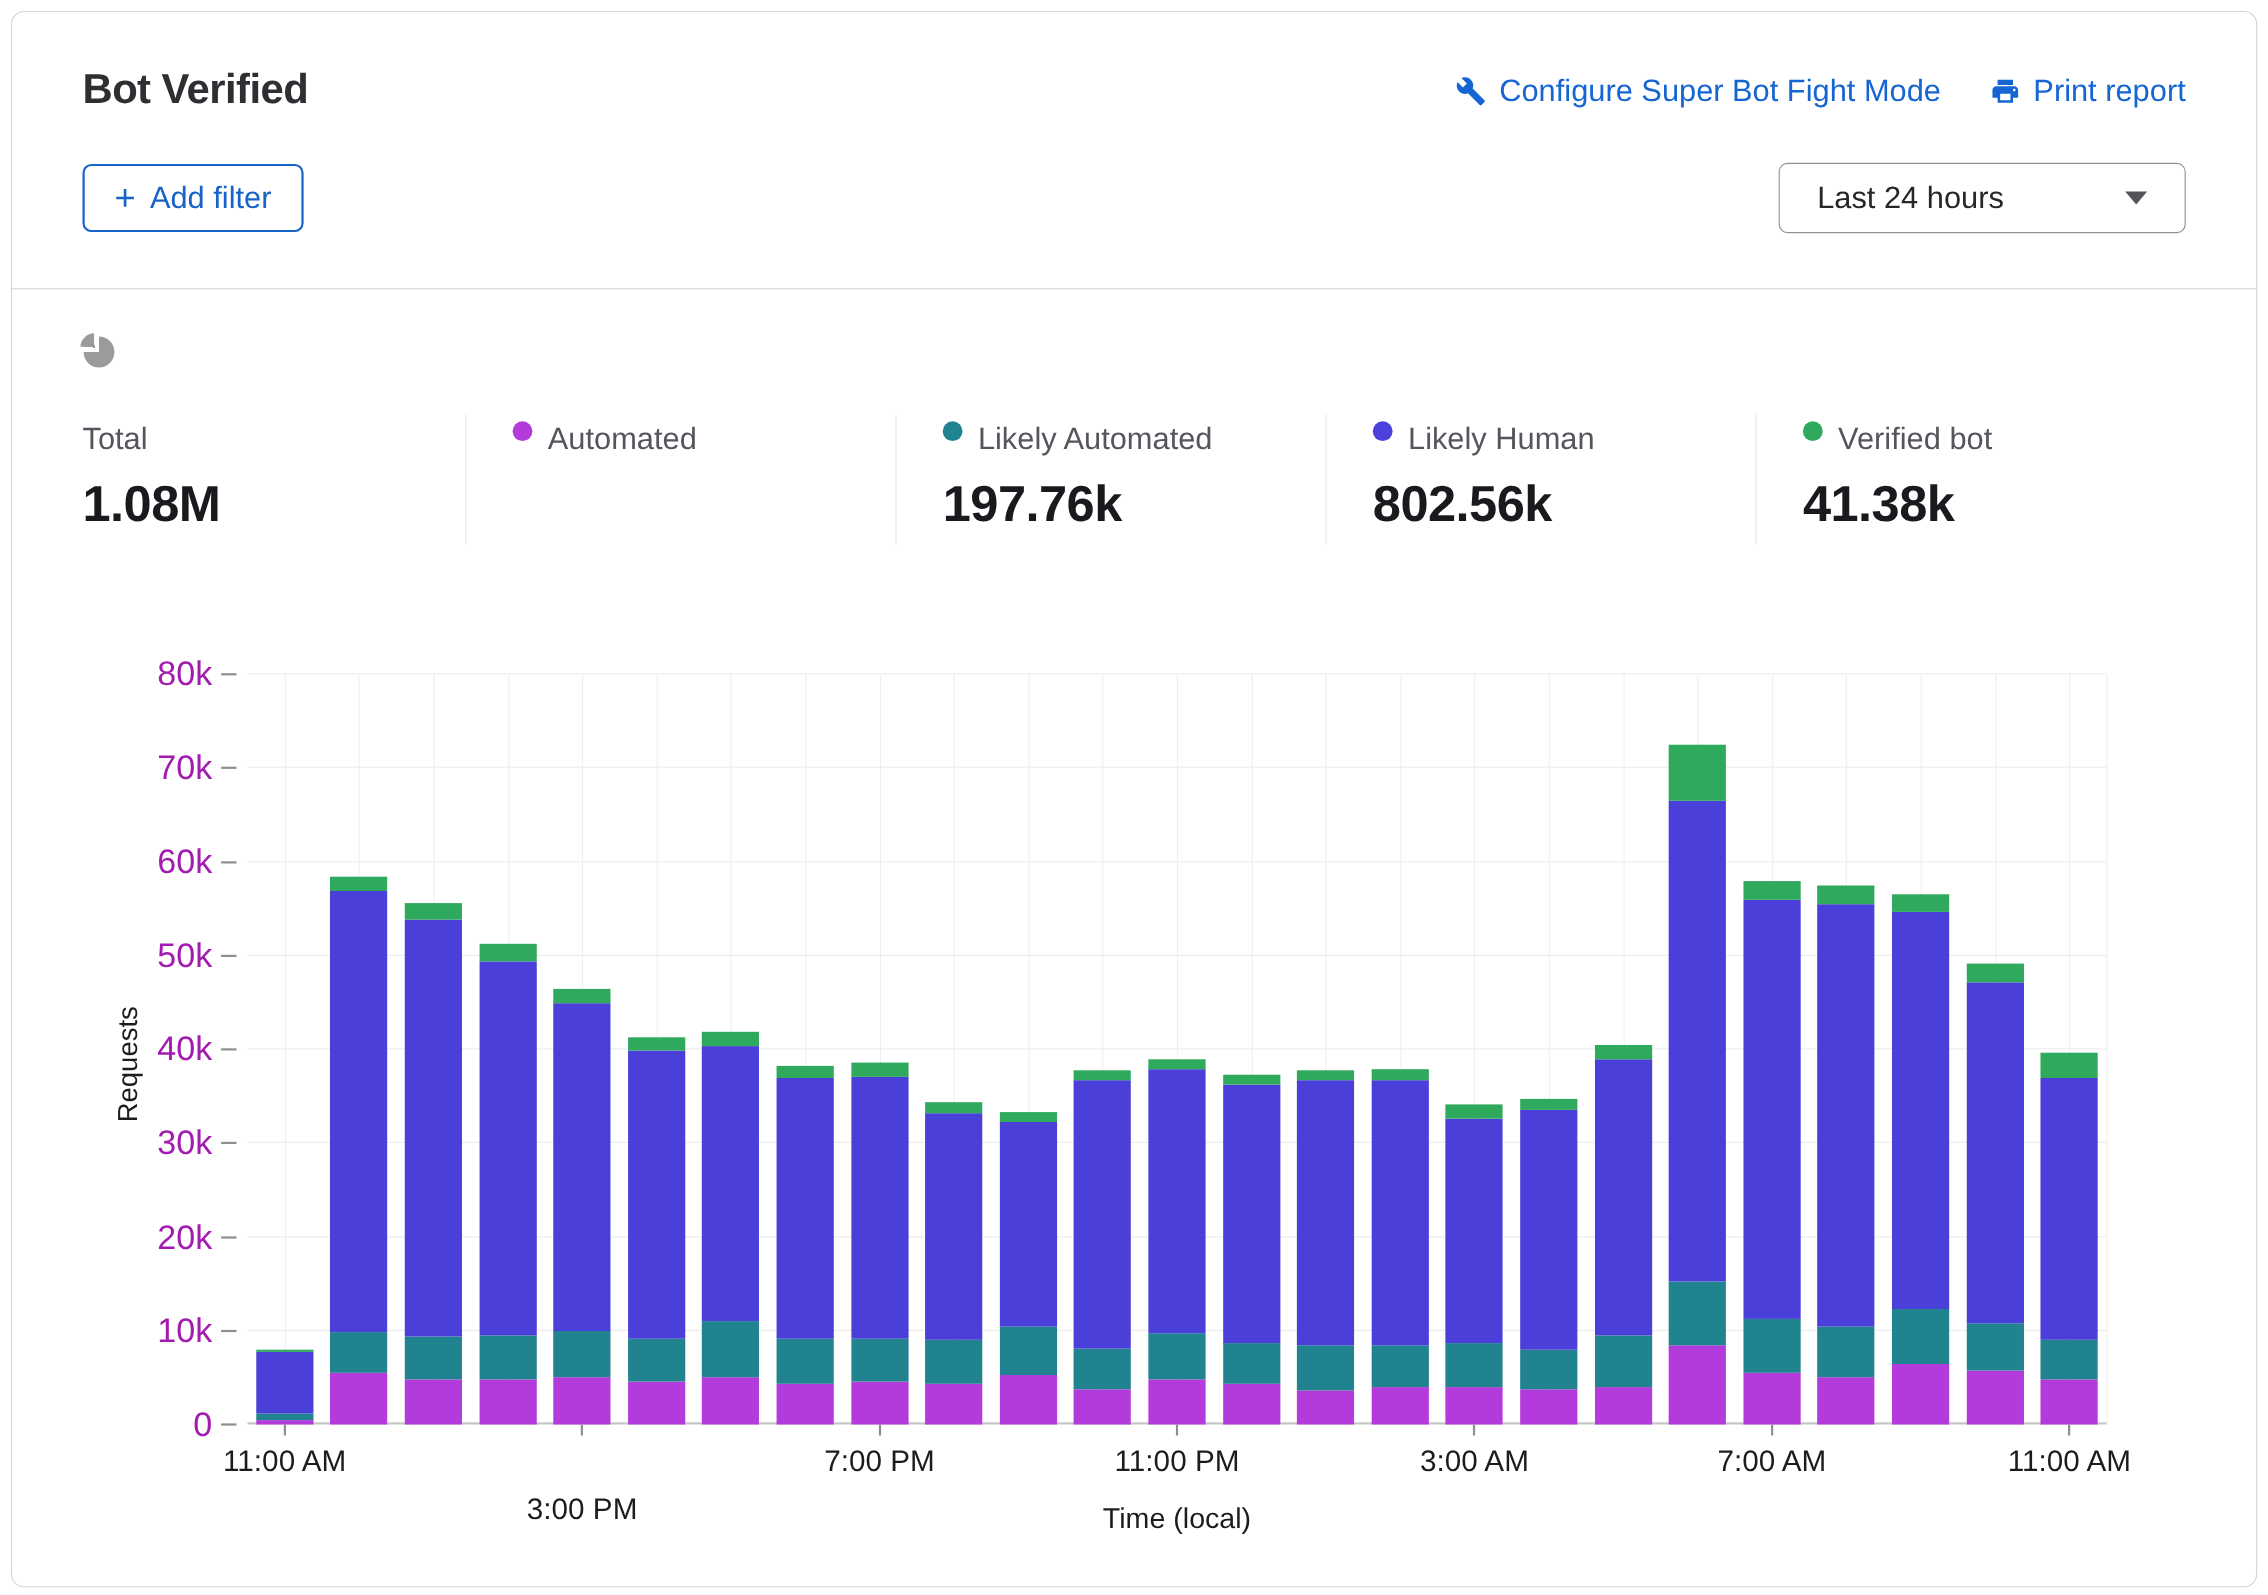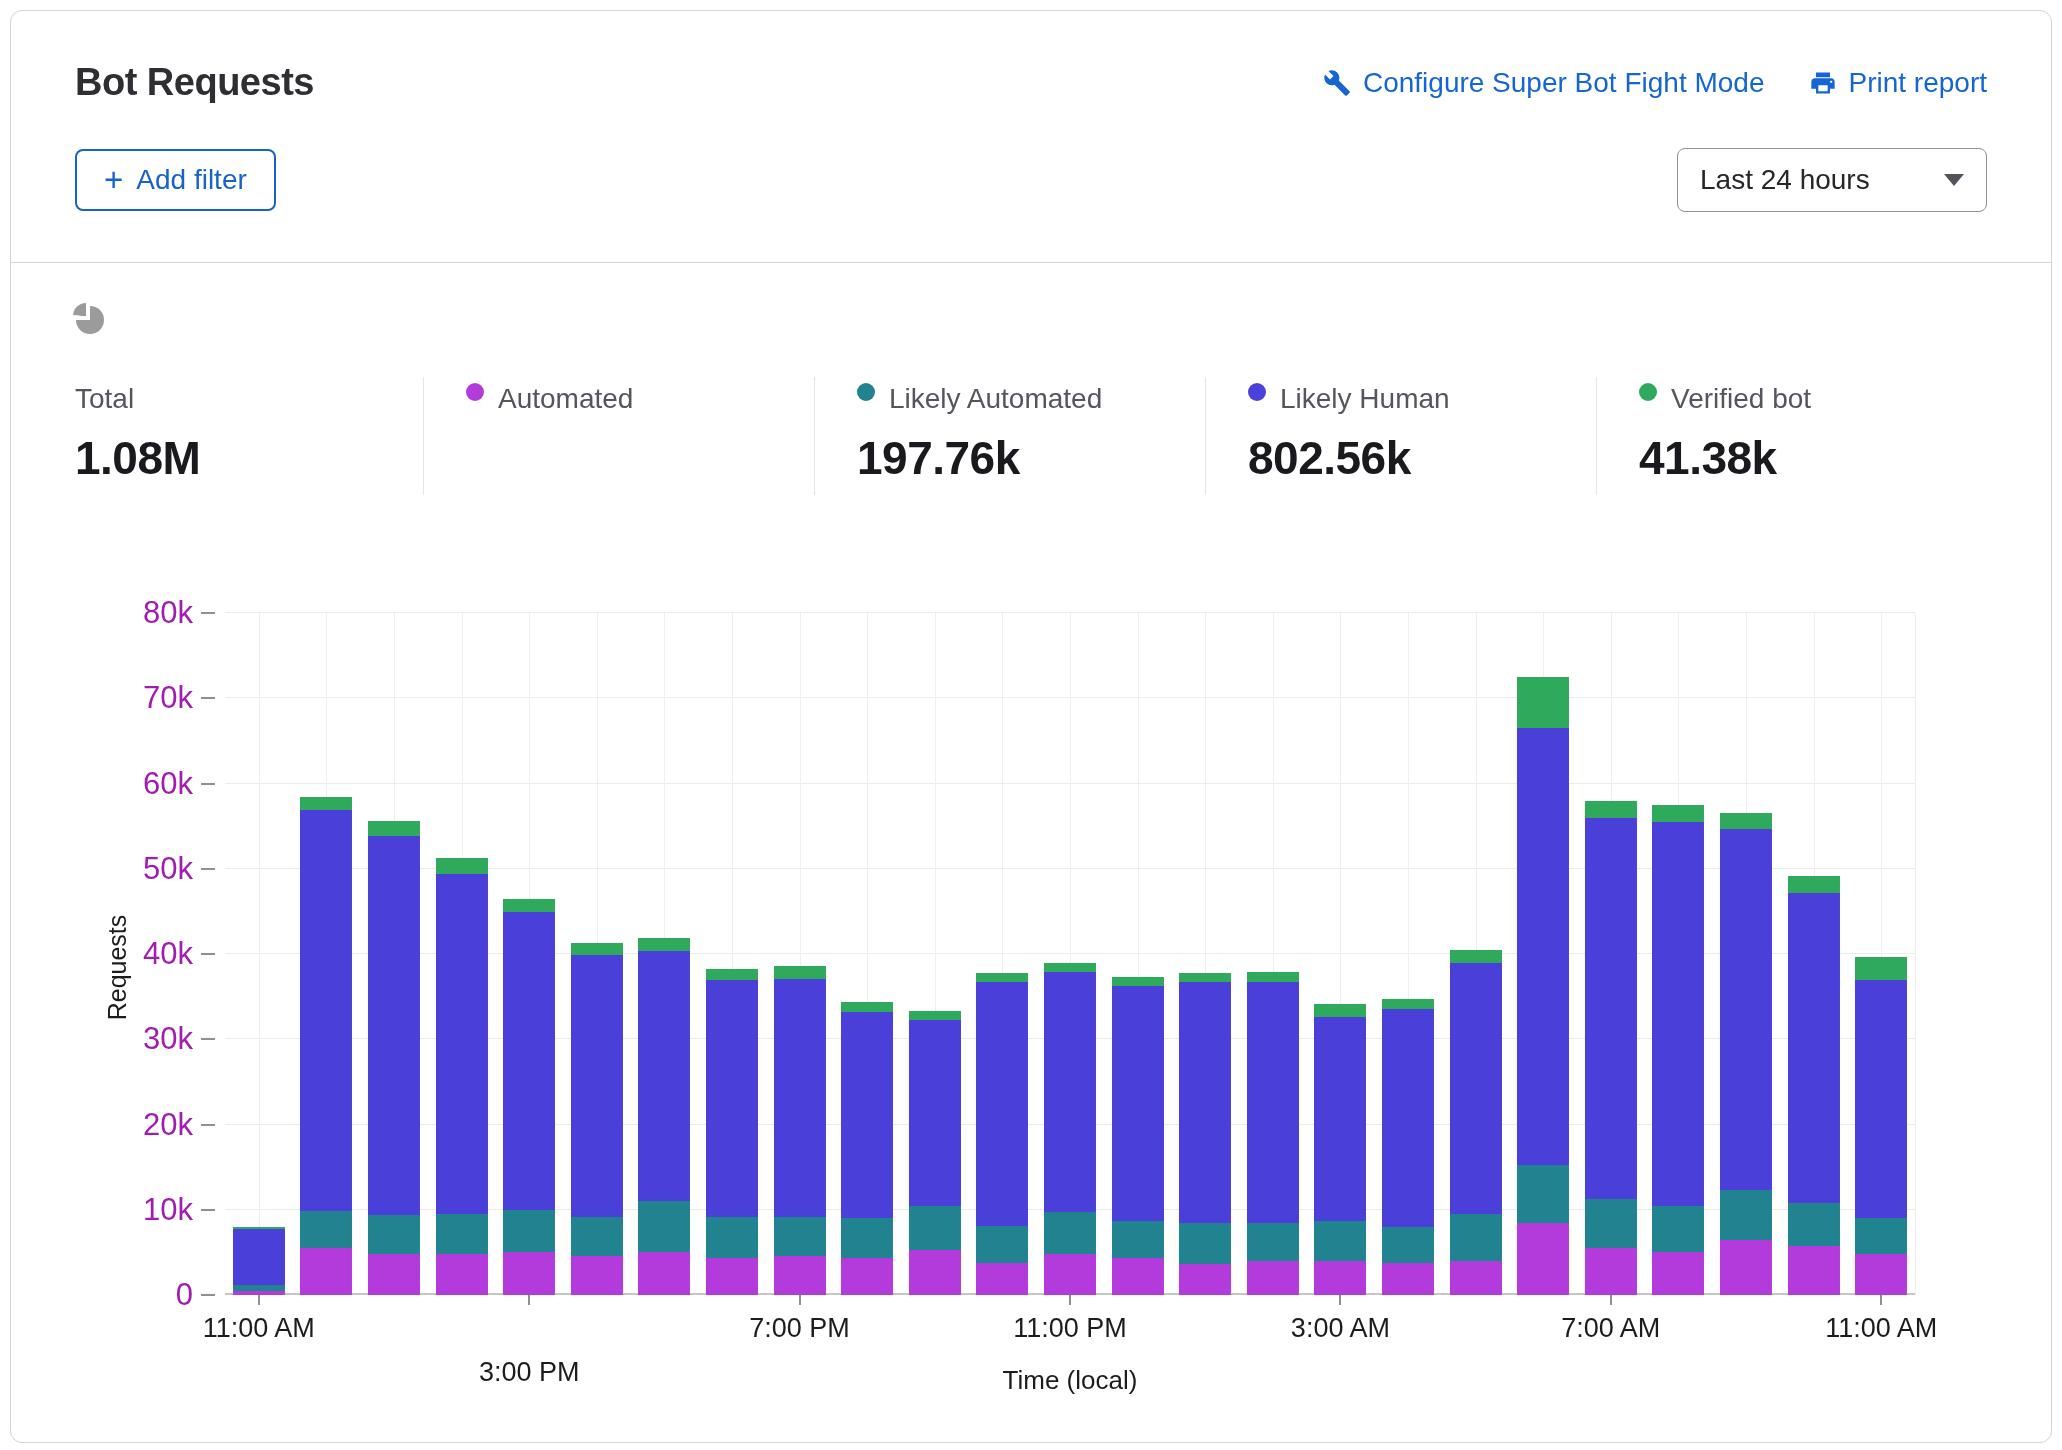--- a/index.html
+++ b/index.html
@@ -16,22 +16,22 @@
   .header-links { display:flex; align-items:center; gap:44px; margin-top:6px; }
   .hlink { display:flex; align-items:center; gap:12px; color:#1565d2; font-size:28px;
     cursor:pointer; text-decoration:none; }
   .hlink svg { width:28px; height:28px; fill:#1565d2; }
   .header-controls { display:flex; justify-content:space-between; align-items:center; margin-top:44px; }
   .add-filter { display:flex; align-items:center; gap:13px; background:#fff;
     border:2px solid #1763c9; border-radius:8px; color:#1763c9;
     font-size:28px; font-family:inherit; padding:13px 27px; cursor:pointer; }
   .add-filter .plus { font-size:33px; line-height:22px; font-weight:400; }
   .time-select { display:flex; align-items:center; justify-content:space-between;
-    width:310px; height:64px; border:1.5px solid #919191; border-radius:8px;
-    padding:0 22px; font-size:28px; color:#26262b; cursor:pointer; background:#fff;text-align:right; }
+    width:370px; height:64px; border:1.5px solid #919191; border-radius:8px;
+    padding:0 34px; font-size:28px; color:#26262b; cursor:pointer; background:#fff;text-align:right; }
   .chevron { width:0; height:0; border-left:10px solid transparent;
     border-right:10px solid transparent; border-top:12px solid #53535a; }
 
   
   .card-body { padding:42px 64px 0; }
   .section-title-row { display:flex; align-items:center; gap:18px; }
   .section-title { font-size:31px; font-weight:bold; color:#2e2e33; }
   .pie-icon { position:relative; width:30px; height:30px; }
   .pie-icon .pie-main { position:absolute; left:1px; top:1px; width:28px; height:28px;
     border-radius:50%; background:conic-gradient(#9b9b9b 0deg 270deg, transparent 270deg 360deg); }
@@ -66,21 +66,21 @@
   .x-axis-title { position:absolute; left:150px; right:72px; top:812px; text-align:center;
     font-size:26px; color:#1c1c1c; }
 </style>
 </head>
 <body>
 
 <div class="card">
 
   <div class="card-header">
     <div class="header-top">
-      <div class="page-title">Bot Requests</div>
+      <div class="page-title">Bot Verified</div>
       <div class="header-links">
         <a class="hlink">
           <svg viewBox="0 0 24 24">
               <path d="M22.7 19l-9.1-9.1c.9-2.3.4-5-1.5-6.9C10.1 1 7.1.6 4.7 1.7L9 6 6 9 1.7 4.7C.6 7.1 1 10.1 3 12.1c1.9 1.9 4.6 2.4 6.9 1.5l9.1 9.1c.4.4 1 .4 1.4 0l2.3-2.3c.5-.4.5-1.1 0-1.4z"></path>
             </svg>
           <span>Configure Super Bot Fight Mode</span>
         </a>
         <a class="hlink">
           <svg viewBox="0 0 24 24">
               <path d="M19 8H5c-1.66 0-3 1.34-3 3v6h4v4h12v-4h4v-6c0-1.66-1.34-3-3-3zm-3 11H8v-5h8v5zm3-7c-.55 0-1-.45-1-1s.45-1 1-1 1 .45 1 1-.45 1-1 1zm-1-9H6v4h12V3z"></path>

